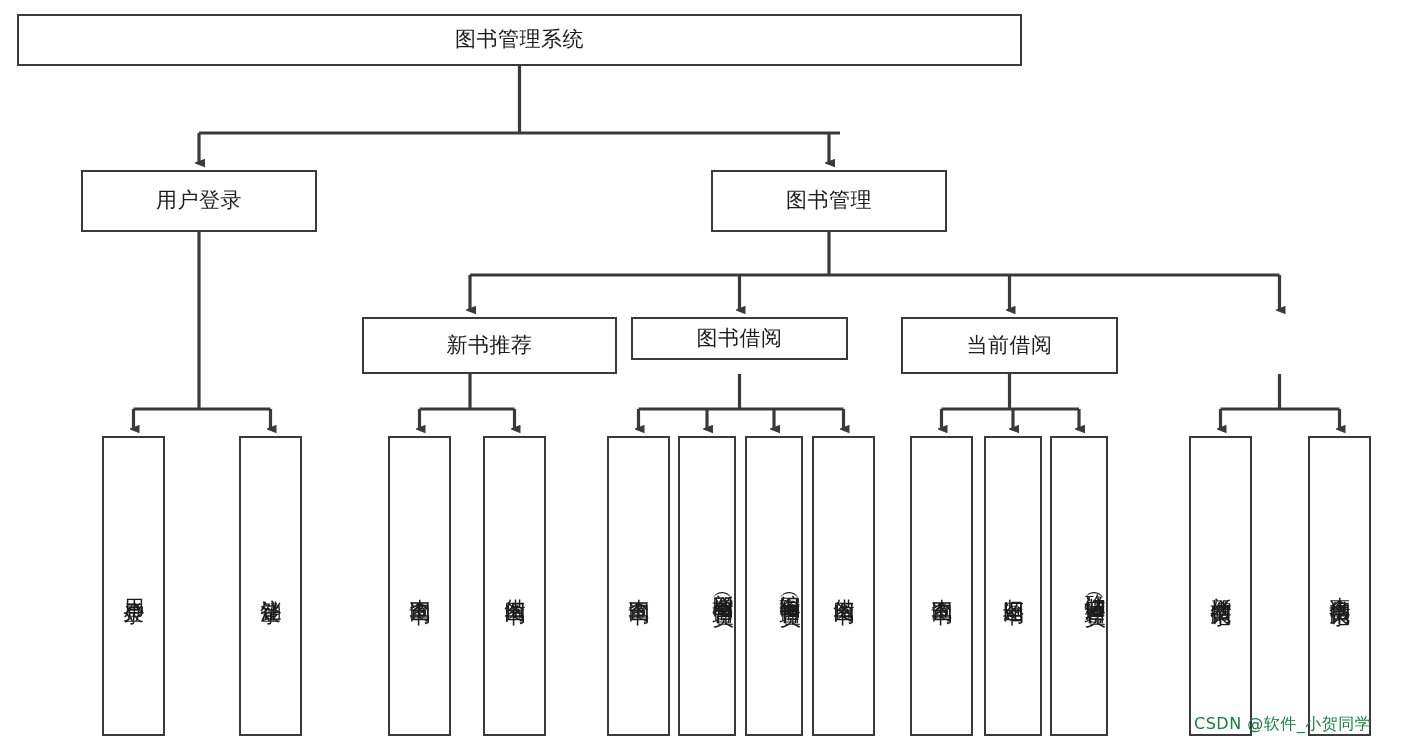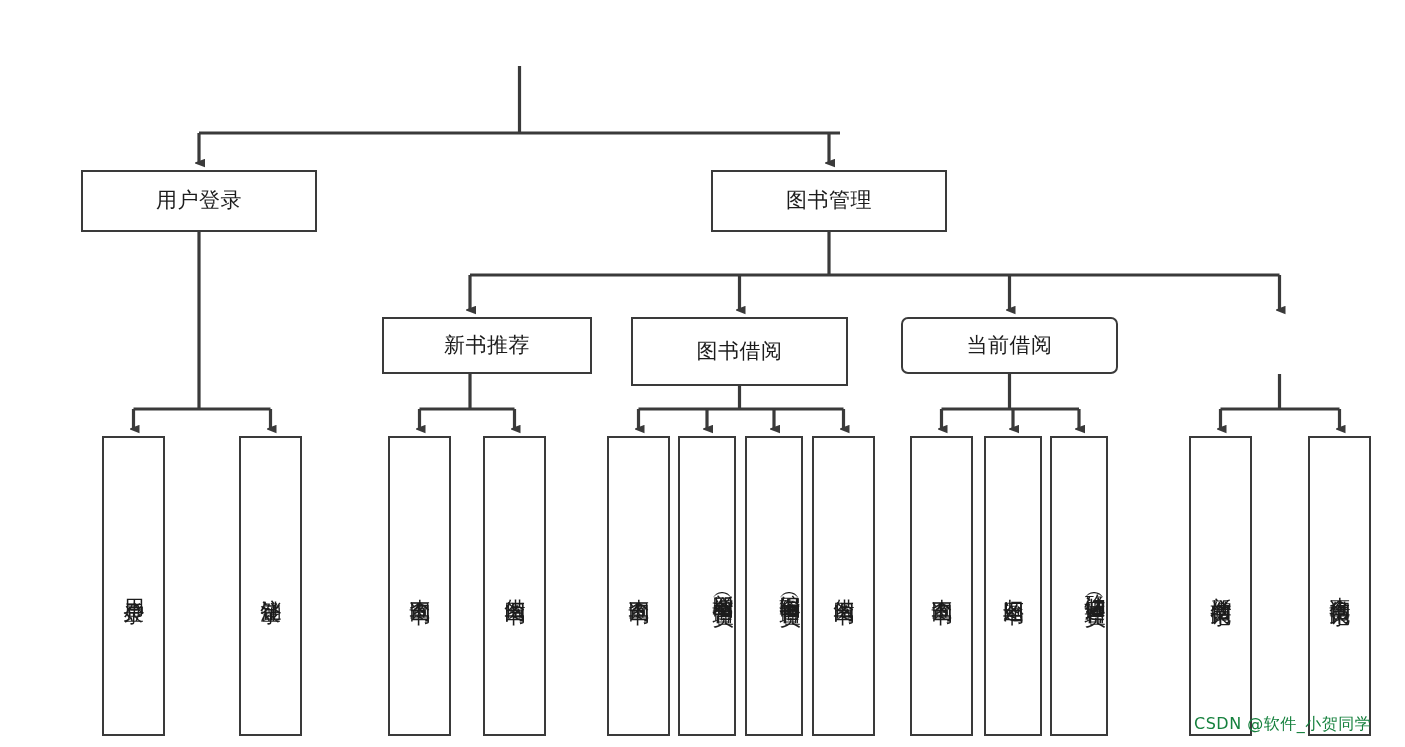--- a/index.html
+++ b/index.html
@@ -113,27 +113,28 @@
       <path d="M1013,409 L1013,429" marker-end="url(#arrow)"></path>
       <path d="M1079,409 L1079,429" marker-end="url(#arrow)"></path>
 
       <path d="M1279.5,374 L1279.5,409"></path>
       <path d="M1220.5,409 L1339.5,409"></path>
       <path d="M1220.5,409 L1220.5,429" marker-end="url(#arrow)"></path>
       <path d="M1339.5,409 L1339.5,429" marker-end="url(#arrow)"></path>
     </g>
   </svg>
 
+  <div class="node node-h" id="title-node" style="left: 17px; top: 14px; width: 1005px; height: 52px;">图书管理系统</div>
 
   <div class="node node-h" id="l2-0" style="left: 81px; top: 170px; width: 236px; height: 62px;">用户登录</div>
   <div class="node node-h" id="l2-1" style="left: 711px; top: 170px; width: 236px; height: 62px;">图书管理</div>
 
-  <div class="node node-h" id="l3-0" style="left: 382px; top: 317px; width: 210px; height: 57px;">新书推荐</div>
-  <div class="node node-h" id="l3-1" style="left: 631px; top: 317px; width: 217px; height: 69px;">图书借阅</div>
-  <div class="node node-h" id="l3-2" style="left: 901px; top: 317px; width: 217px; height: 57px; border-radius: 7px;">当前借阅</div>
+  <div class="node node-h" id="l3-0" style="left: 362px; top: 317px; width: 255px; height: 57px;">新书推荐</div>
+  <div class="node node-h" id="l3-1" style="left: 631px; top: 317px; width: 217px; height: 43px;">图书借阅</div>
+  <div class="node node-h" id="l3-2" style="left: 901px; top: 317px; width: 217px; height: 57px;">当前借阅</div>
 
   <div class="node node-v centered" id="leaf-0" style="left: 102px; top: 436px; width: 63px; height: 300px;">用户登录</div>
   <div class="node node-v centered" id="leaf-1" style="left: 239px; top: 436px; width: 63px; height: 300px;">注销登录</div>
   <div class="node node-v centered" id="leaf-2" style="left: 388px; top: 436px; width: 63px; height: 300px;">查询图书</div>
   <div class="node node-v centered" id="leaf-3" style="left: 483px; top: 436px; width: 63px; height: 300px;">借阅图书</div>
   <div class="node node-v centered" id="leaf-4" style="left: 607px; top: 436px; width: 63px; height: 300px;">查询图书</div>
   <div class="node node-v" id="leaf-5" style="left: 678px; top: 436px; width: 58px; height: 300px;">新增图书（管理员）</div>
   <div class="node node-v" id="leaf-6" style="left: 745px; top: 436px; width: 58px; height: 300px;">编辑图书（管理员）</div>
   <div class="node node-v centered" id="leaf-7" style="left: 812px; top: 436px; width: 63px; height: 300px;">借阅图书</div>
   <div class="node node-v centered" id="leaf-8" style="left: 910px; top: 436px; width: 63px; height: 300px;">查询图书</div>

